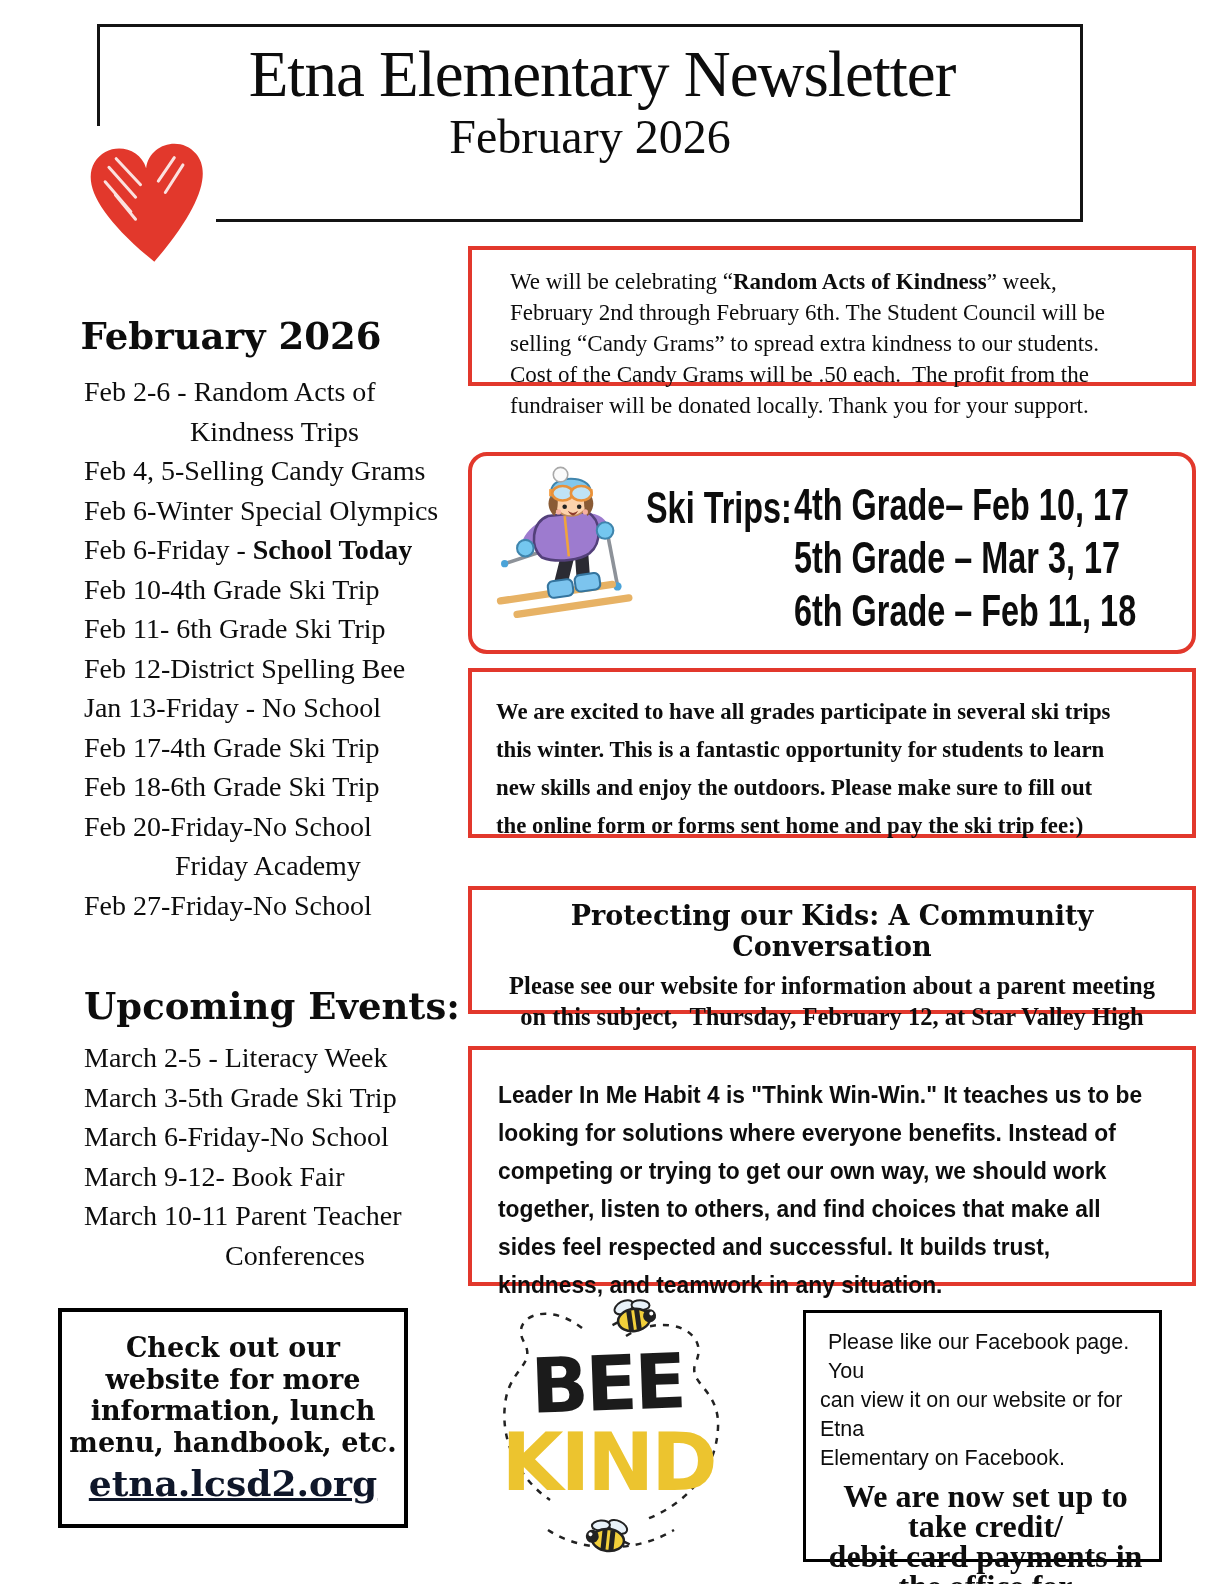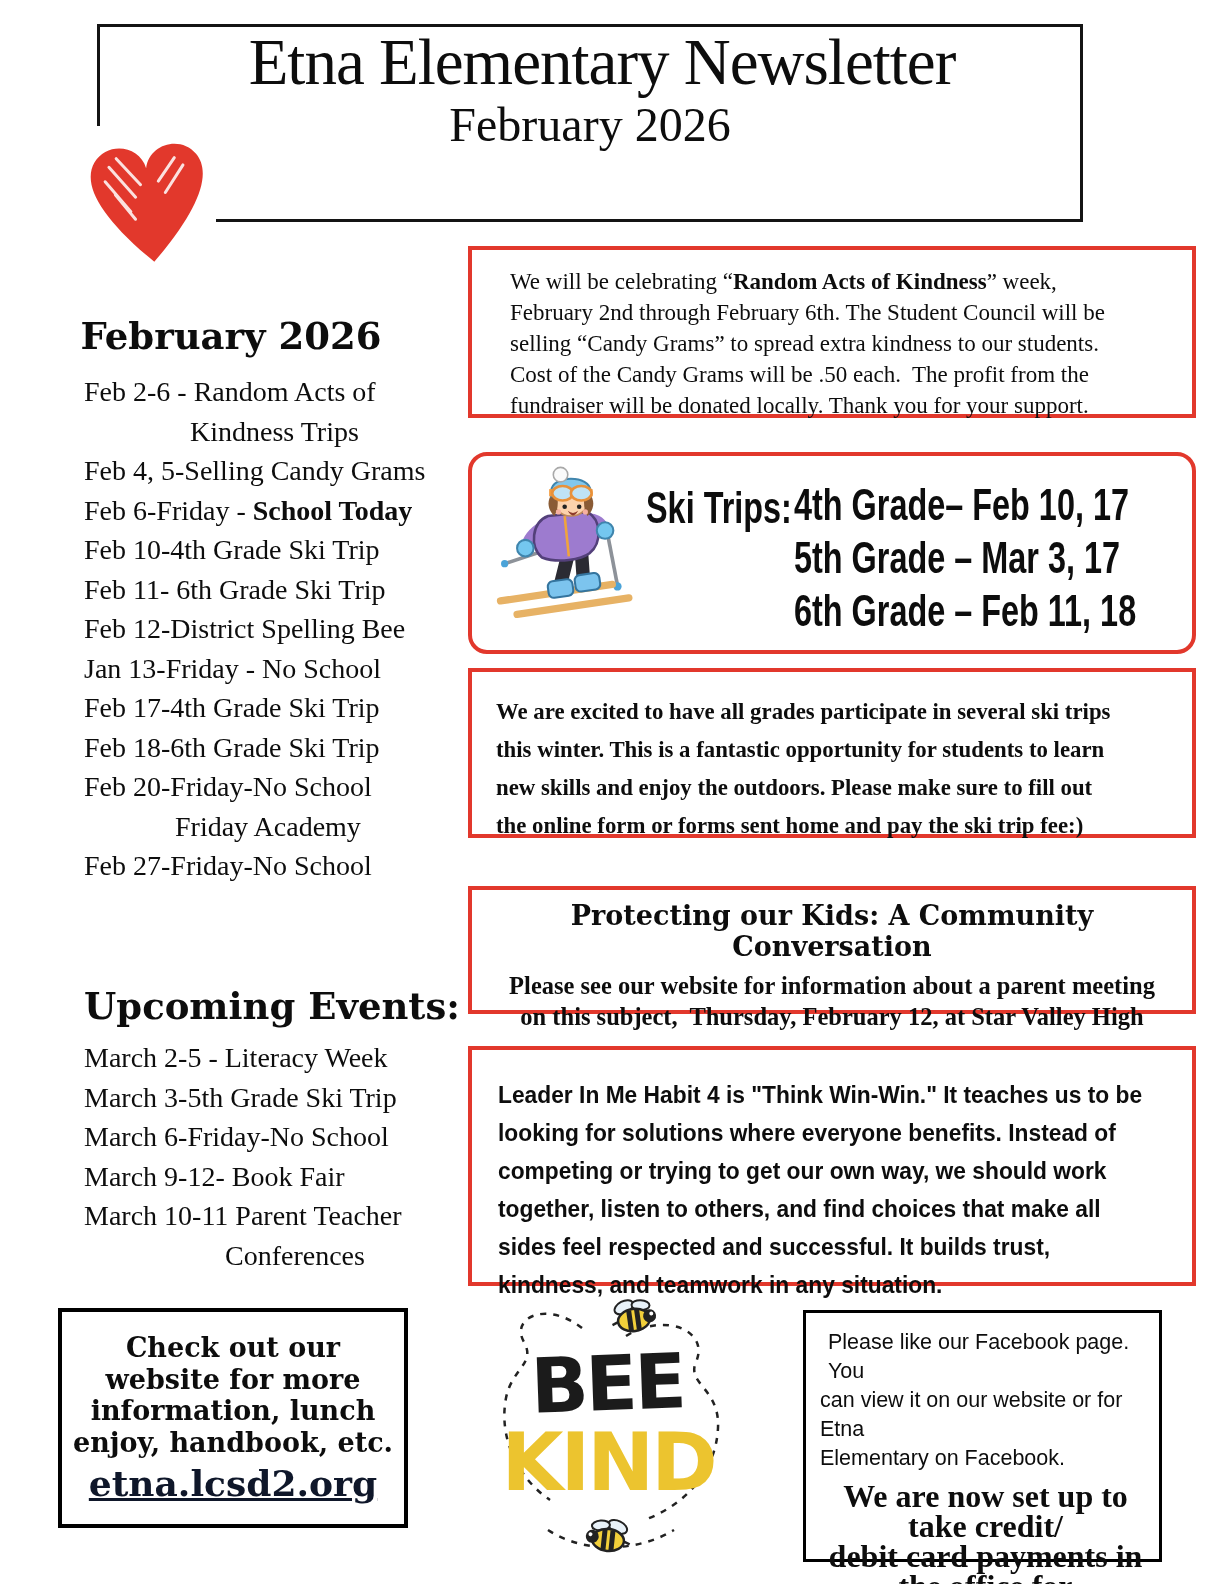--- a/index.html
+++ b/index.html
@@ -2,38 +2,38 @@
 <html style="--red: #e2382c; --yellow: #ecc42f;"><head>
 <meta charset="utf-8">
 <style>
   html,body { margin:0; padding:0; background:#ffffff; }
   .page { position:relative; width:1224px; height:1584px; background:#fff; overflow:hidden;
           font-family:"Liberation Serif", serif; color:#0d0d0d; }
 
   
   .header-box { position:absolute; left:97px; top:24px; width:986px; height:198px;
                 border:3px solid #141414; box-sizing:border-box; text-align:center; background:#fff; }
-  .title    { font-size:65px; line-height:1.08; letter-spacing:-1px;padding-left:24px; }
+  .title    { margin-top:12px; font-size:65px; line-height:1.08; letter-spacing:-1px;padding-left:24px; }
   .subtitle { font-size:48px; line-height:1.1; margin-top:2px; }
   .heart { position:absolute; left:82px; top:126px; width:134px; height:150px; background:#fff; z-index:3; }
   .heart svg { width:100%; height:100%; }
 
   
   .cal-heading { position:absolute; left:50px; top:314px; width:362px; text-align:center;
                  font-family:"DejaVu Serif", serif; font-weight:bold; font-size:37px; }
   .cal-list   { position:absolute; left:84px; top:372px; width:380px; font-size:28px; line-height:39.5px; }
   .cal-item span.bold-part { font-weight:bold; }
   .up-heading { position:absolute; left:84px; top:984px; font-family:"DejaVu Serif", serif;
                 font-weight:bold; font-size:37px; }
   .up-list    { top:1038px; }
 
   
   .rbox { position:absolute; left:468px; width:728px; border:4px solid var(--red,#e2382c);
           box-sizing:border-box; background:#fff; }
-  .box1 { top:246px; height:172px; padding:16px 8px 11px 38px; font-size:23px; }
+  .box1 { top:246px; height:140px; padding:16px 8px 11px 38px; font-size:23px; }
   .b1line { line-height:31px; white-space:nowrap; }
   .b1line .bold-part { font-weight:bold; }
 
   .box2 { top:452px; height:202px;border-radius:19px; }
   .skier { position:absolute; left:14px; top:8px; width:176px; height:160px; }
   .skier svg { width:100%; height:100%; }
   .ski-label { position:absolute; left:174px; top:26px; font-family:"Liberation Sans",sans-serif;
                font-weight:bold; font-size:45px; transform:scaleX(.72); transform-origin:0 0; white-space:nowrap; }
   .ski-dates { position:absolute; left:322px; top:22px; font-family:"Liberation Sans",sans-serif;
                font-weight:bold; font-size:45px; line-height:53px; transform:scaleX(.72); transform-origin:0 0; }
@@ -89,20 +89,21 @@
         <path d="M30 38 L54 70 M25 52 L48 84 M38 30 L60 58 M34 66 L52 92 M96 34 L78 56 M104 42 L84 68" stroke="#ffffff" stroke-width="3" stroke-linecap="round" opacity="0.85" fill="none"></path>
       </g>
     </svg>
   </div>
 
   <div class="cal-heading">February 2026</div>
   <div class="cal-list">
       <div class="cal-item"><span>Feb 2-6 - Random Acts of</span></div>
       <div class="cal-item" style="padding-left: 106px;"><span>Kindness Trips</span></div>
       <div class="cal-item"><span>Feb 4, 5-Selling Candy Grams</span></div>
+      <div class="cal-item"><span>Feb 6-Winter Special Olympics</span></div>
       <div class="cal-item"><span>Feb 6-Friday - </span><span class="bold-part">School Today</span></div>
       <div class="cal-item"><span>Feb 10-4th Grade Ski Trip</span></div>
       <div class="cal-item"><span>Feb 11- 6th Grade Ski Trip</span></div>
       <div class="cal-item"><span>Feb 12-District Spelling Bee</span></div>
       <div class="cal-item"><span>Jan 13-Friday - No School</span></div>
       <div class="cal-item"><span>Feb 17-4th Grade Ski Trip</span></div>
       <div class="cal-item"><span>Feb 18-6th Grade Ski Trip</span></div>
       <div class="cal-item"><span>Feb 20-Friday-No School</span></div>
       <div class="cal-item" style="padding-left: 91px;"><span>Friday Academy</span></div>
       <div class="cal-item"><span>Feb 27-Friday-No School</span></div>
@@ -195,21 +196,21 @@
         <div class="b5line">sides feel respected and successful. It builds trust,</div>
         <div class="b5line">kindness, and teamwork in any situation.</div>
       </div>
   </div>
 
   <div class="bbox website-box">
     <div>
         <div class="wline">Check out our</div>
         <div class="wline">website for more</div>
         <div class="wline">information, lunch</div>
-        <div class="wline">enjoy, handbook, etc.</div>
+        <div class="wline">menu, handbook, etc.</div>
       </div>
     <a class="wlink">etna.lcsd2.org</a>
   </div>
 
   <div class="bee">
     <svg viewBox="0 0 244 286">
       <path d="M96 36 C60 8 24 26 38 50 C50 72 26 76 20 106 C12 148 34 188 64 208" fill="none" stroke="#222" stroke-width="2.5" stroke-dasharray="6 7"></path>
       <path d="M140 44 C178 20 224 38 210 70 C200 92 234 96 232 136 C230 180 198 214 158 228" fill="none" stroke="#222" stroke-width="2.5" stroke-dasharray="6 7"></path>
       <path d="M62 238 C98 262 152 260 188 238" fill="none" stroke="#222" stroke-width="2.5" stroke-dasharray="6 7"></path>
       <text class="bee-word" x="122" y="118" font-size="76" text-anchor="middle" letter-spacing="-3" transform="rotate(-2 122 118)">BEE</text>

